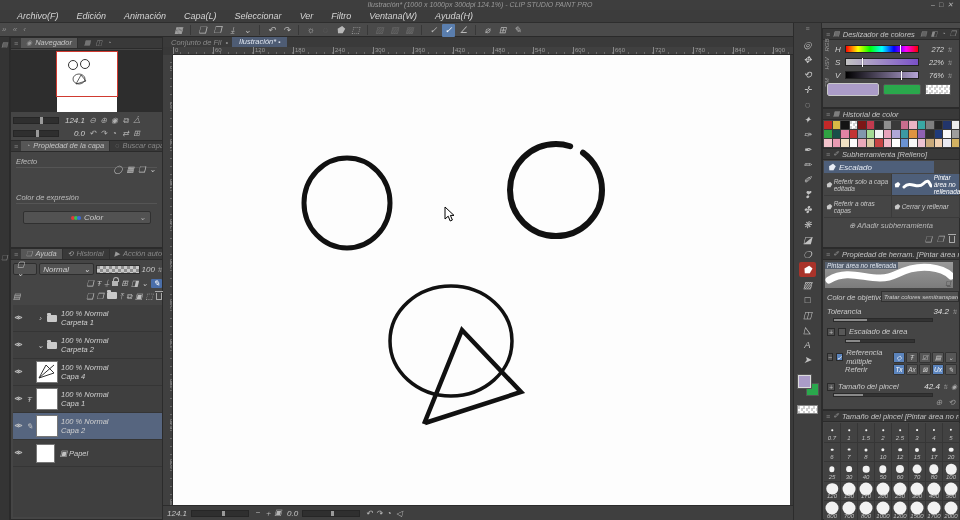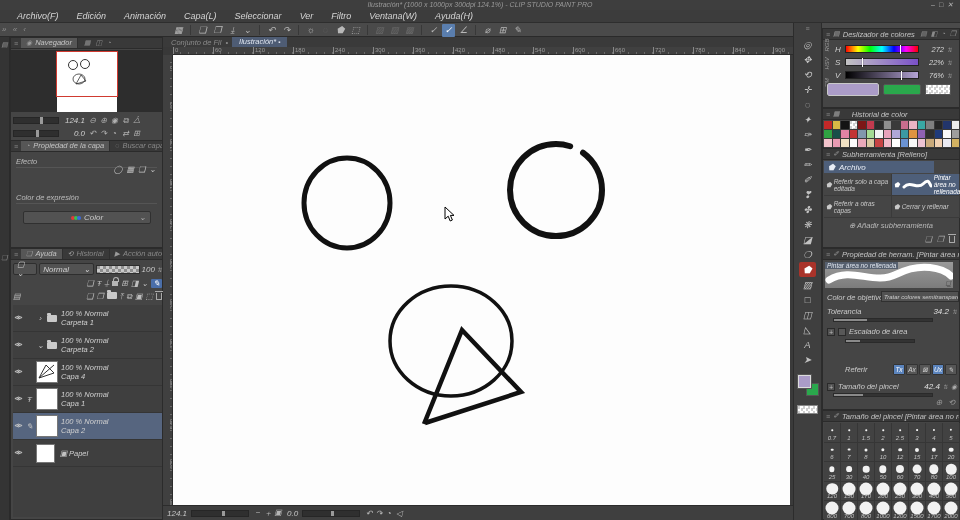--- a/index.html
+++ b/index.html
@@ -538,21 +538,21 @@
     <div id="mainswatch" style="background: rgb(171, 156, 200);"></div>
     <div id="subswatch" style="background: rgb(42, 168, 76);"></div>
     <div id="transwatch" class="checker-fine"></div>
   </div>
 </div>
 
 <div class="abs panel rp" style="top:108px;height:40px">
   <div class="phead">
     <span class="burger">≡</span>
     <span class="phicon">▦</span>
-    <span style="margin-left:12px">Historial de color</span>
+    <span style="margin-left:3px">Historial de color</span>
   </div>
   <div id="palette">
       <span class="pcell " style="background:#c22828"></span>
       <span class="pcell " style="background:#d9b945"></span>
       <span class="pcell " style="background:#141414"></span>
       <span class="pcell checker-fine"></span>
       <span class="pcell " style="background:#7d1616"></span>
       <span class="pcell " style="background:#c23a4e"></span>
       <span class="pcell " style="background:#2c2c2c"></span>
       <span class="pcell " style="background:#8f8f8f"></span>
@@ -600,21 +600,21 @@
 </div>
 
 <div class="abs panel rp" style="top:148px;height:100px">
   <div class="phead">
     <span class="burger">≡</span>
     <span class="phicon">✐</span>
     <span style="margin-left:3px">Subherramienta [Relleno]</span>
   </div>
   <div id="st-group">
     <span>⬟</span>
-    <span>Archivo</span>
+    <span>Escalado</span>
   </div>
   <div id="st-grid">
   <span class="stcell ">
     <span>⬟</span>
     <span>Referir solo a capa editada</span>
   </span>
   <span class="stcell sel">
     <span>⬟</span>
     <svg width="30" height="12" viewBox="0 0 30 12">
           <path d="M2 8 C 9 1, 15 11, 21 5 S 27 4, 29 7" fill="none" stroke="#fff" stroke-width="3" stroke-linecap="round"></path>
@@ -664,20 +664,32 @@
       <i id="tol-fill" style="width: 34%;"></i>
     </div>
   <div class="tp-row" style="top:78px">
     <span class="pm">+</span>
     <span class="chk"></span>
     <span>Escalado de área</span>
   </div>
   <div class="tp-groove" style="top:90px;width:70px;left:22px">
       <i style="width:20%"></i>
     </div>
+  <div class="tp-row" style="top:99px">
+    <span class="pm">−</span>
+    <span class="chk on">✓</span>
+    <span>Referencia múltiple</span>
+    <span id="mref-btns" style="display:flex;gap:1px;margin-left:auto">
+        <span class="ibtn on">◇</span>
+        <span class="ibtn ">Ŧ</span>
+        <span class="ibtn ">☑</span>
+        <span class="ibtn ">▤</span>
+        <span class="ibtn ">⌄</span>
+      </span>
+  </div>
   <div class="tp-row" style="top:115px;padding-left:18px">
     <span>Referir</span>
     <span id="excl-btns" style="display:flex;gap:1px;margin-left:auto">
         <span class="ibtn on">Tx</span>
         <span class="ibtn ">Ax</span>
         <span class="ibtn ">⊠</span>
         <span class="ibtn on">Ux</span>
         <span class="ibtn ">✎</span>
       </span>
   </div>

